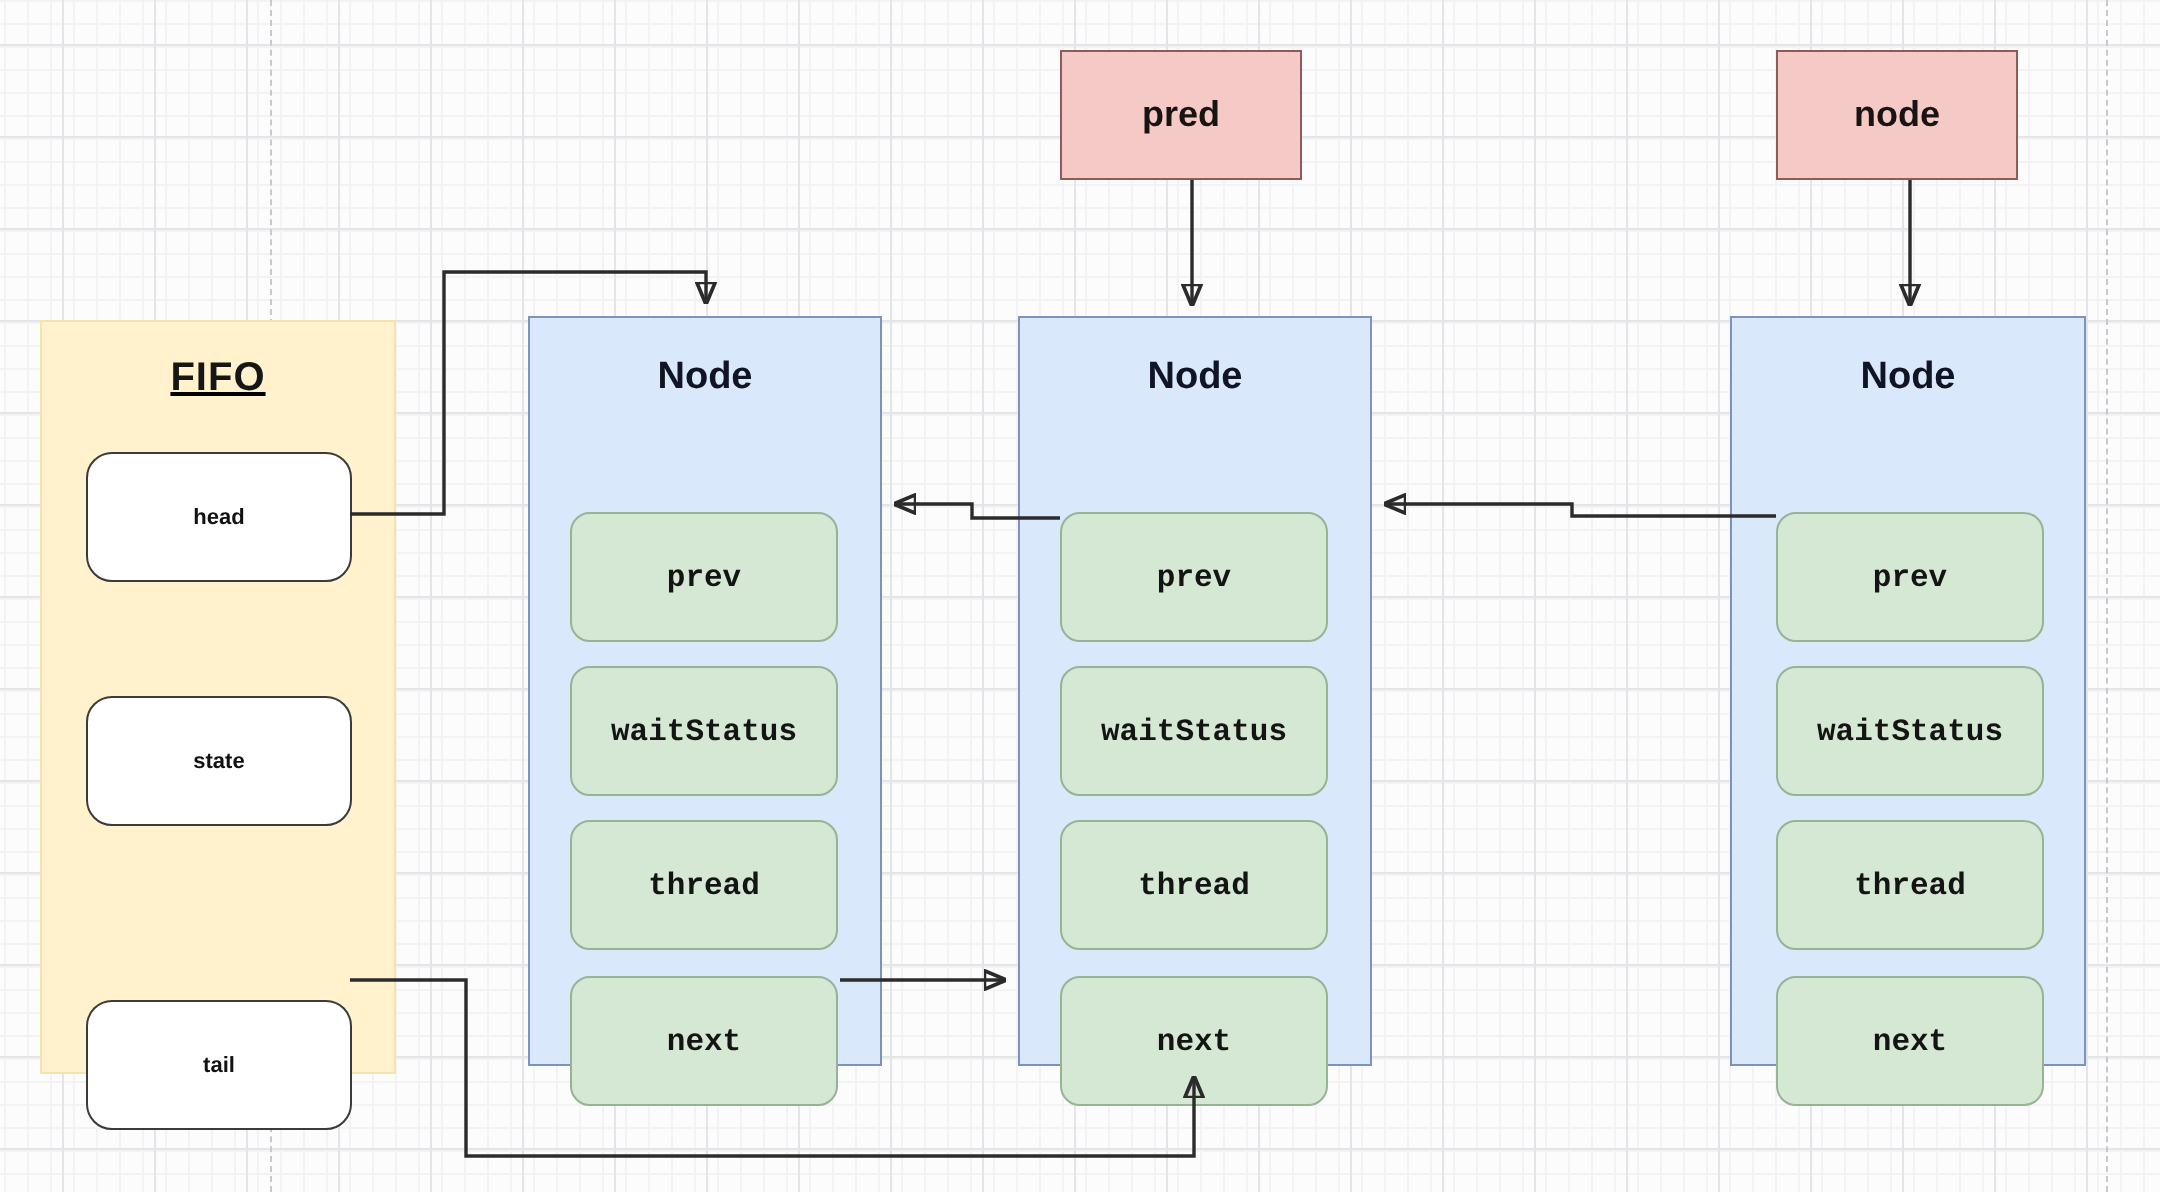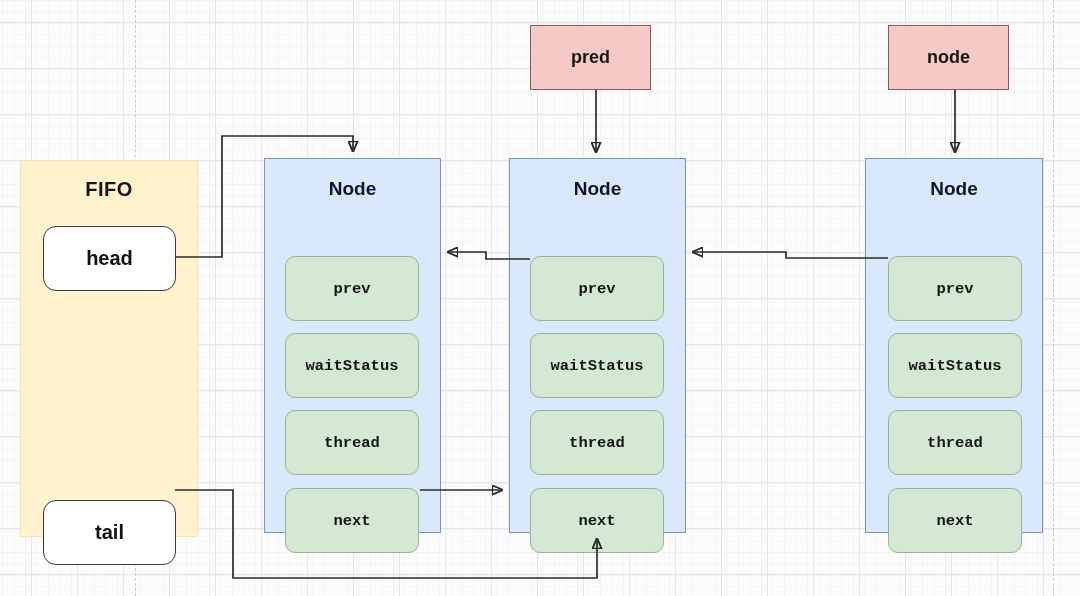--- a/index.html
+++ b/index.html
@@ -13,26 +13,26 @@
       linear-gradient(to bottom,#f3f3f6 1px,transparent 1px);
     background-size:46px 46px,46px 46px,11.5px 11.5px,11.5px 11.5px;
     background-position:31px 22px,31px 22px,2px 0,2px 0;
     font-family:"Liberation Sans",sans-serif;
   }
   .page-line{position:absolute;top:0;bottom:0;width:0;border-left:1px dashed #c7c9cd;}
   .arrows{position:absolute;left:0;top:0;z-index:3;pointer-events:none;}
   .arrows path{fill:none;stroke:#2b2b2b;stroke-width:1.7;}
 
   .fifo{position:absolute;left:20px;top:160px;width:178px;height:377px;
-    background:#fff2cc;border:1px solid #f4e3ad;box-sizing:border-box;z-index:2;}
+    background:#fff2cc;border:1px solid #f4e3ad;box-sizing:border-box;z-index:2;text-decoration:underline;}
   .fifo-title{text-align:center;padding-top:17px;font-size:20px;font-weight:bold;color:#161616;letter-spacing:.5px;}
   .slot{position:absolute;left:22px;width:133px;height:65px;background:#ffffff;
     border:1.6px solid #3b3b3b;border-radius:13px;box-sizing:border-box;
     display:flex;align-items:center;justify-content:center;
-    font-size:20px;font-weight:bold;color:#111111;}
+    font-size:11px;font-weight:bold;color:#111111;}
   .slot.head{top:65px;} .slot.state{top:187px;} .slot.tail{top:292px;margin-top:47px;}
 
   .node-col{position:absolute;top:158px;width:177px;height:375px;
     background:#dae8fc;border:1px solid #7d93bb;box-sizing:border-box;z-index:2;}
   .node-title{text-align:center;padding-top:19px;font-size:19px;font-weight:bold;color:#101425;}
   .field{position:absolute;left:20px;width:134px;height:65px;background:#d5e8d4;
     border:1px solid #96b394;border-radius:10px;box-sizing:border-box;
     display:flex;align-items:center;justify-content:center;
     font-family:"Liberation Mono","DejaVu Sans Mono",monospace;
     font-size:15.5px;font-weight:600;color:#141414;margin-top:29px;}
@@ -67,20 +67,23 @@
     <path d="M955,90 V151" marker-end="url(#ah)"></path>
     <path d="M420,490 H501" marker-end="url(#ah)"></path>
     <path d="M530,259 H486 V252 H449" marker-end="url(#ah)"></path>
     <path d="M888,258 H786 V252 H694" marker-end="url(#ah)"></path>
   </svg>
 
   <div class="fifo">
     <div class="fifo-title">FIFO</div>
     <div class="slot head">
       <span>head</span>
+    </div>
+    <div class="slot state">
+      <span>state</span>
     </div>
     <div class="slot tail">
       <span>tail</span>
     </div>
   </div>
 
   <div class="node-col" style="left:264px;">
     <div class="node-title">Node</div>
     <div class="field f0">
       <span>prev</span>

